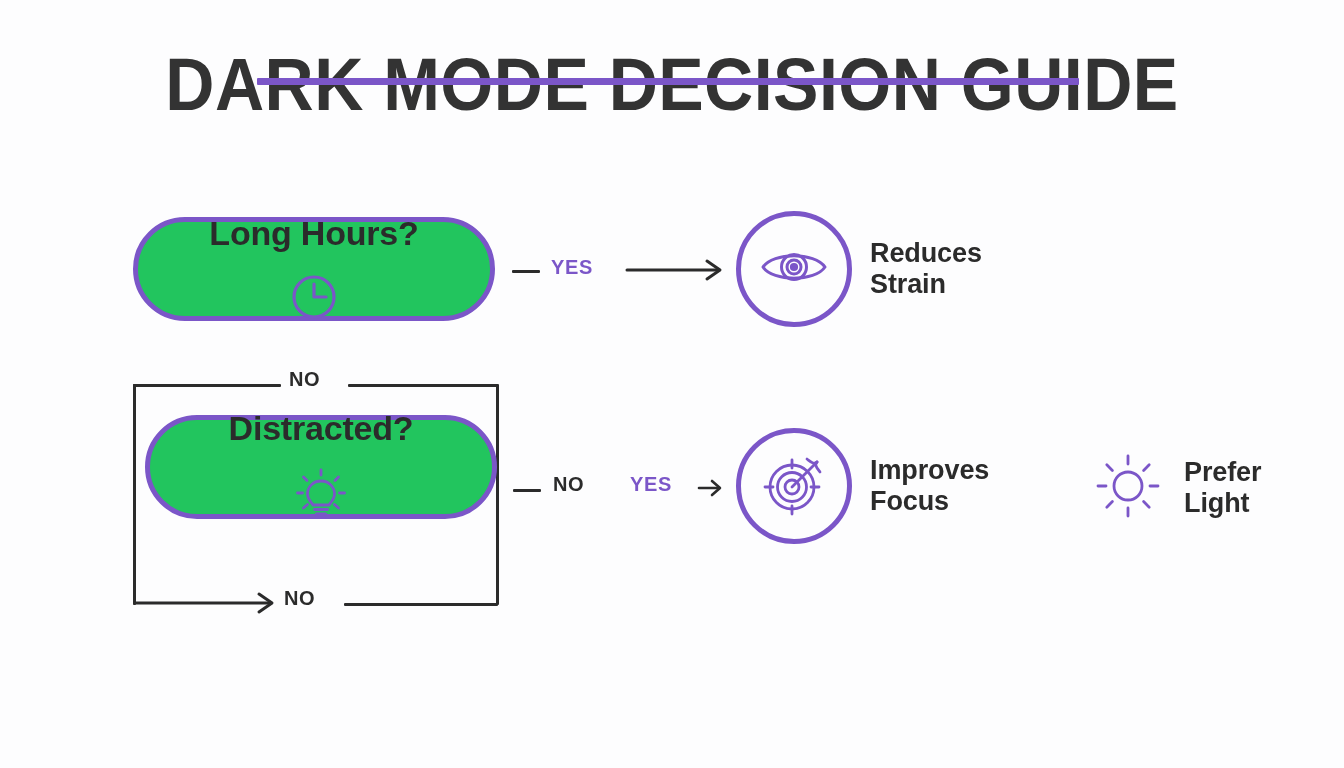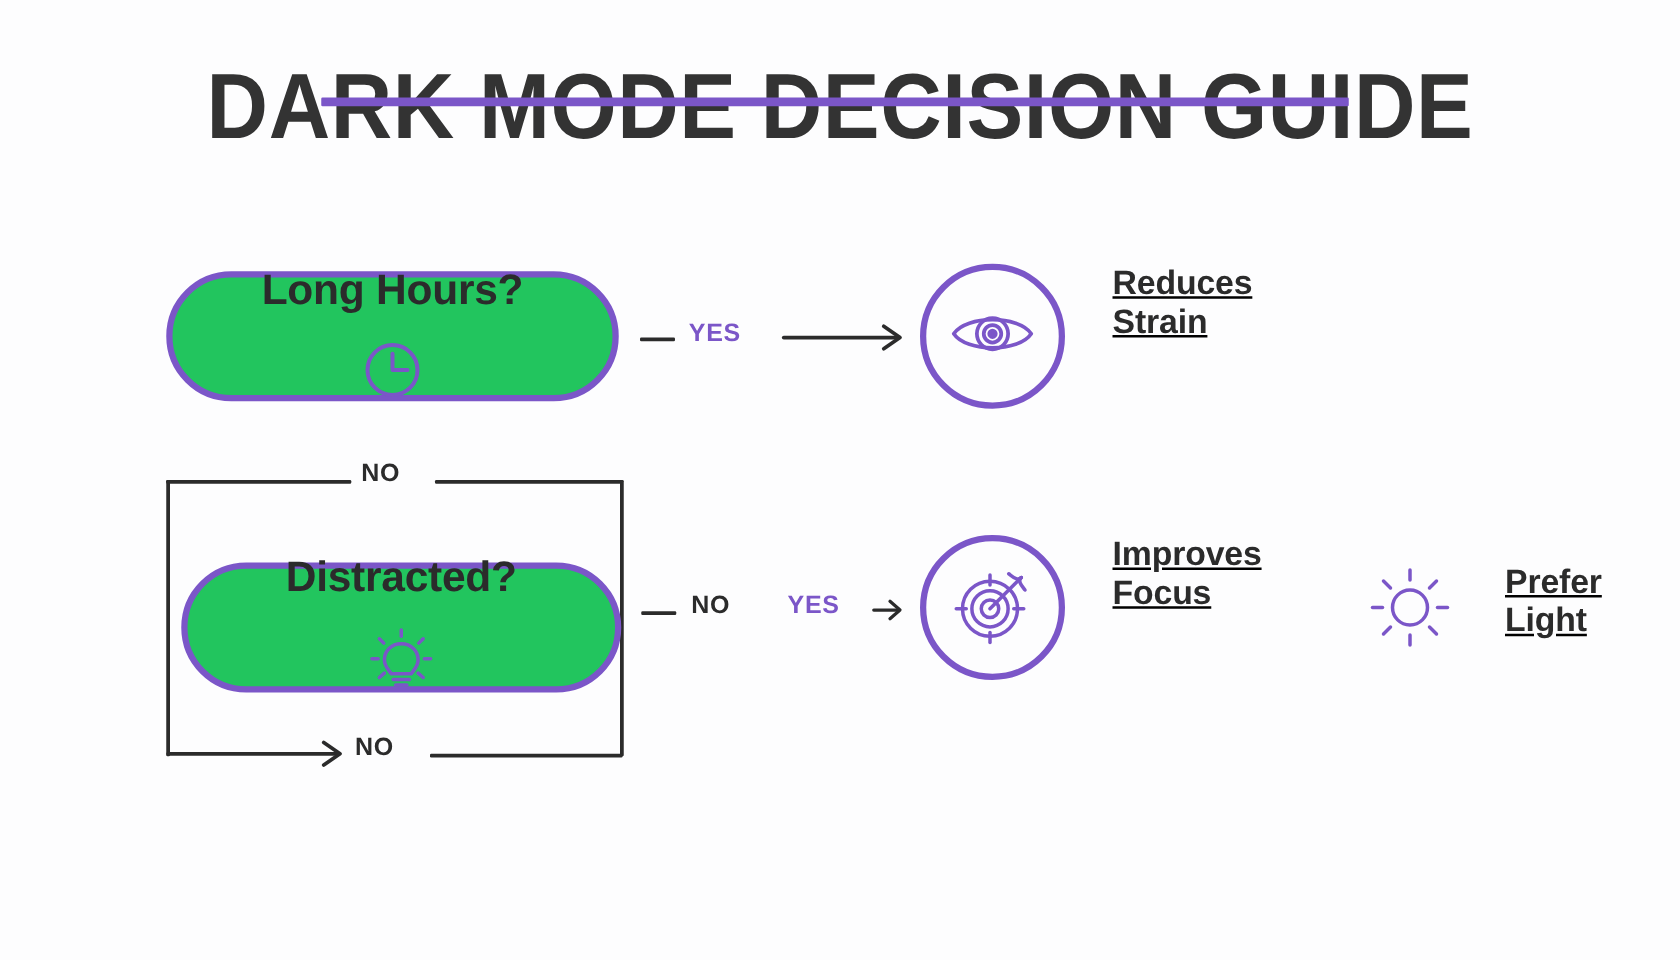--- a/index.html
+++ b/index.html
@@ -90,23 +90,22 @@
     color: #2b2b2b;
     letter-spacing: -0.2px;
     white-space: nowrap;
   }
   .pill-icon { display: block; }
 
   
   .outcome {
     position: absolute;
     display: flex;
-    align-items: flex-start;
-    gap: 38px;
-    text-decoration: underline;
+    align-items: center;
+    gap: 18px;
   }
   .outcome-ring {
     width: 116px;
     height: 116px;
     box-sizing: border-box;
     border: 5px solid #7b56c8;
     border-radius: 50%;
     background: #fdfdfe;
     display: flex;
     align-items: center;
@@ -188,21 +187,21 @@
 
   <div style="position:absolute; left:133px; top:589px;">
     <svg width="150" height="28" viewBox="0 0 150 28" fill="none" stroke="#2b2b2b" stroke-width="3" stroke-linecap="round" stroke-linejoin="round">
       <path d="M1.5 14 H138"></path>
       <path d="M126 5 L139 14 L126 23"></path>
     </svg>
   </div>
   <div class="edge-label" style="left:284px; top:587px;">NO</div>
   <div class="rule" style="left:344px; top:603px; width:154px;"></div>
 
-  <div class="pill" id="pill-distracted" style="left:145px; top:450px; width:352px; height:104px;">
+  <div class="pill" id="pill-distracted" style="left:145px; top:415px; width:352px; height:104px;">
     <span class="pill-text">Distracted?</span>
     <span class="pill-icon">
       <svg width="50" height="54" viewBox="0 0 50 54" fill="none" stroke="#7b56c8" stroke-width="2.8" stroke-linecap="round" stroke-linejoin="round">
         <path d="M25 13 C33 13, 38.5 19, 38.5 26 C38.5 31, 35 34, 33 37 L17 37 C15 34, 11.5 31, 11.5 26 C11.5 19, 17 13, 25 13 Z"></path>
         <path d="M18.5 41.5 H31.5"></path>
         <path d="M20.5 46 H29.5"></path>
         <path d="M25 2 V7"></path>
         <path d="M7.5 9 L11 12.5"></path>
         <path d="M42.5 9 L39 12.5"></path>
         <path d="M1.5 25 H6.5"></path>

